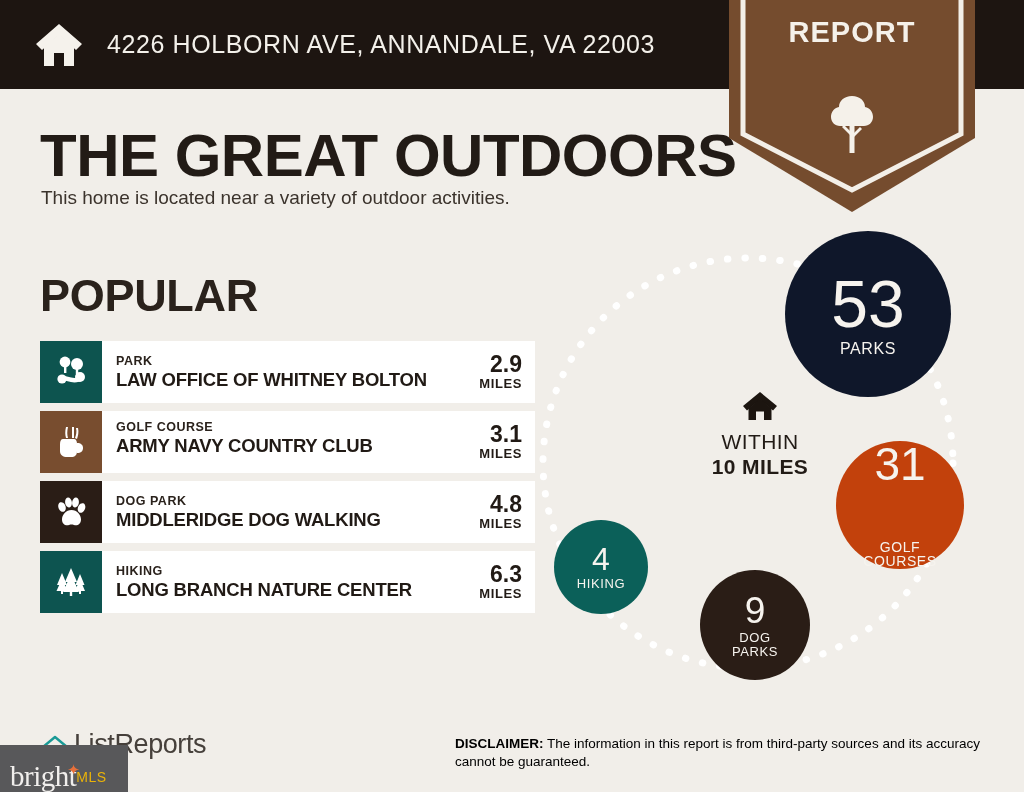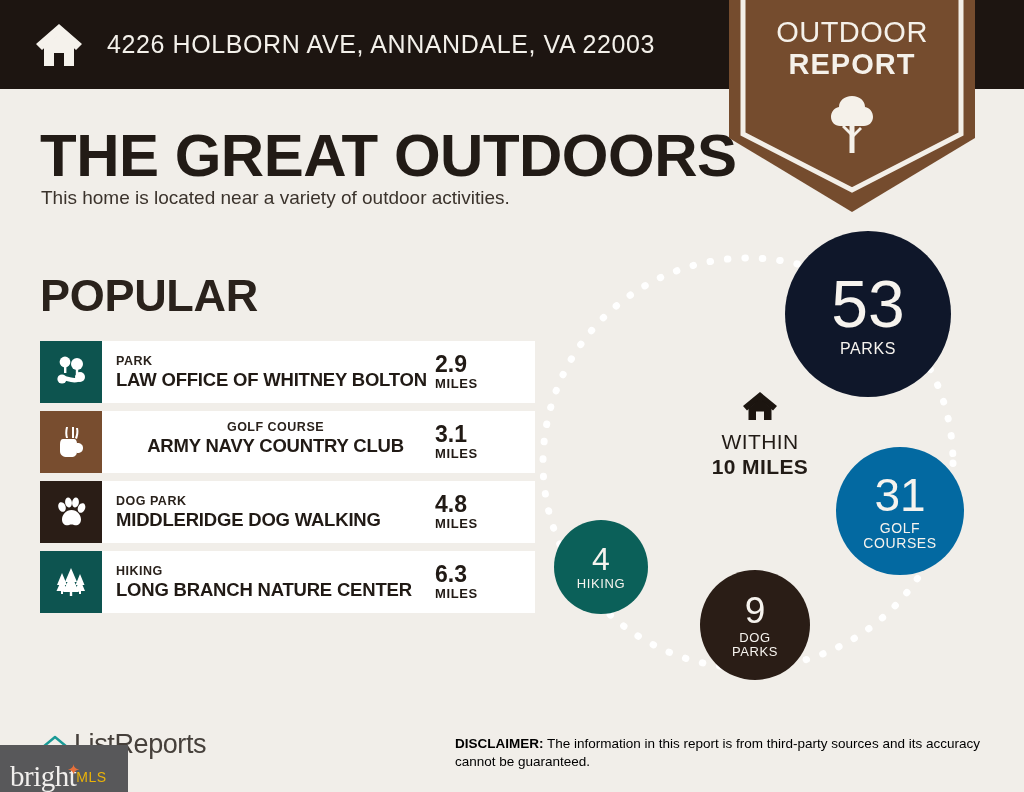--- a/index.html
+++ b/index.html
@@ -144,39 +144,39 @@
     font-weight: 700;
     color: #211a15;
     letter-spacing: -0.2px;
     line-height: 22px;
   }
   .card-dist {
     width: 78px;
     flex: none;
     display: flex;
     flex-direction: column;
-    align-items: flex-start;
+    align-items: flex-end;
     justify-content: center;
-    padding-right: 22px;
+    padding-right: 13px;
   }
   .dist-num {
     font-size: 23px;
     font-weight: 700;
     color: #211a15;
     line-height: 24px;
   }
   .dist-unit {
     font-size: 13px;
     font-weight: 700;
     color: #211a15;
     letter-spacing: 0.6px;
     line-height: 16px;
   }
   
-  .card.clip .card-body { justify-content: flex-start; padding-top: 9px; align-items: center; }
+  .card.clip .card-body { justify-content: flex-start; padding-top: 9px; }
   .card.clip .card-name { white-space: normal; }
 
   
   .diagram {
     position: absolute;
     left: 520px; top: 225px;
     width: 490px; height: 460px;
   }
   .dotted-ring {
     position: absolute;
@@ -204,23 +204,24 @@
   }
   #bubble-parks {
     left: 265px; top: 6px;
     width: 166px; height: 166px;
     background: #0f172a;
   }
   #bubble-parks .num { font-size: 66px; margin-bottom: 4px; }
   #bubble-parks .lbl { font-size: 16px; }
 
   #bubble-golf {
-    left: 316px; top: 222px;
+    left: 316px; top: 216px;
     width: 128px; height: 128px;
-    background: #0369a1;
+    background: #c2410c;
+    justify-content: space-between;
   }
   #bubble-golf .num { font-size: 46px; margin-bottom: 3px; }
   #bubble-golf .lbl { font-size: 14px; }
 
   #bubble-dog {
     left: 180px; top: 345px;
     width: 110px; height: 110px;
     background: #2a1d16;
   }
   #bubble-dog .num { font-size: 37px; margin-bottom: 2px; }
@@ -320,21 +321,20 @@
   </svg>
   <div class="header-address">4226 HOLBORN AVE, ANNANDALE, VA 22003</div>
 </div>
 
 <div class="badge">
   <div class="badge-shape"></div>
   <svg class="badge-line-svg" viewBox="0 0 246 218" preserveAspectRatio="none">
     <path d="M14 0 L14 140 L123 196 L232 140 L232 0" fill="none" stroke="#f3efe8" stroke-width="5"></path>
   </svg>
   <div class="badge-text">
-    <div class="line1">OUTDOOR</div>
     <div class="line2">REPORT</div>
   </div>
   <svg class="badge-tree" viewBox="0 0 52 60">
     <path d="M26 2 C18 2 13 7 13 13 C8 14 5 18 5 23 C5 28 9 32 14 32 L38 32 C43 32 47 28 47 23 C47 18 44 14 39 13 C39 7 34 2 26 2 Z" fill="#f5f1ea"></path>
     <rect x="23.5" y="28" width="5" height="31" fill="#f5f1ea"></rect>
     <path d="M25 42 L16 33 L18 31 L25 38 Z" fill="#f5f1ea"></path>
     <path d="M27 44 L36 35 L34 33 L27 40 Z" fill="#f5f1ea"></path>
   </svg>
 </div>
 

